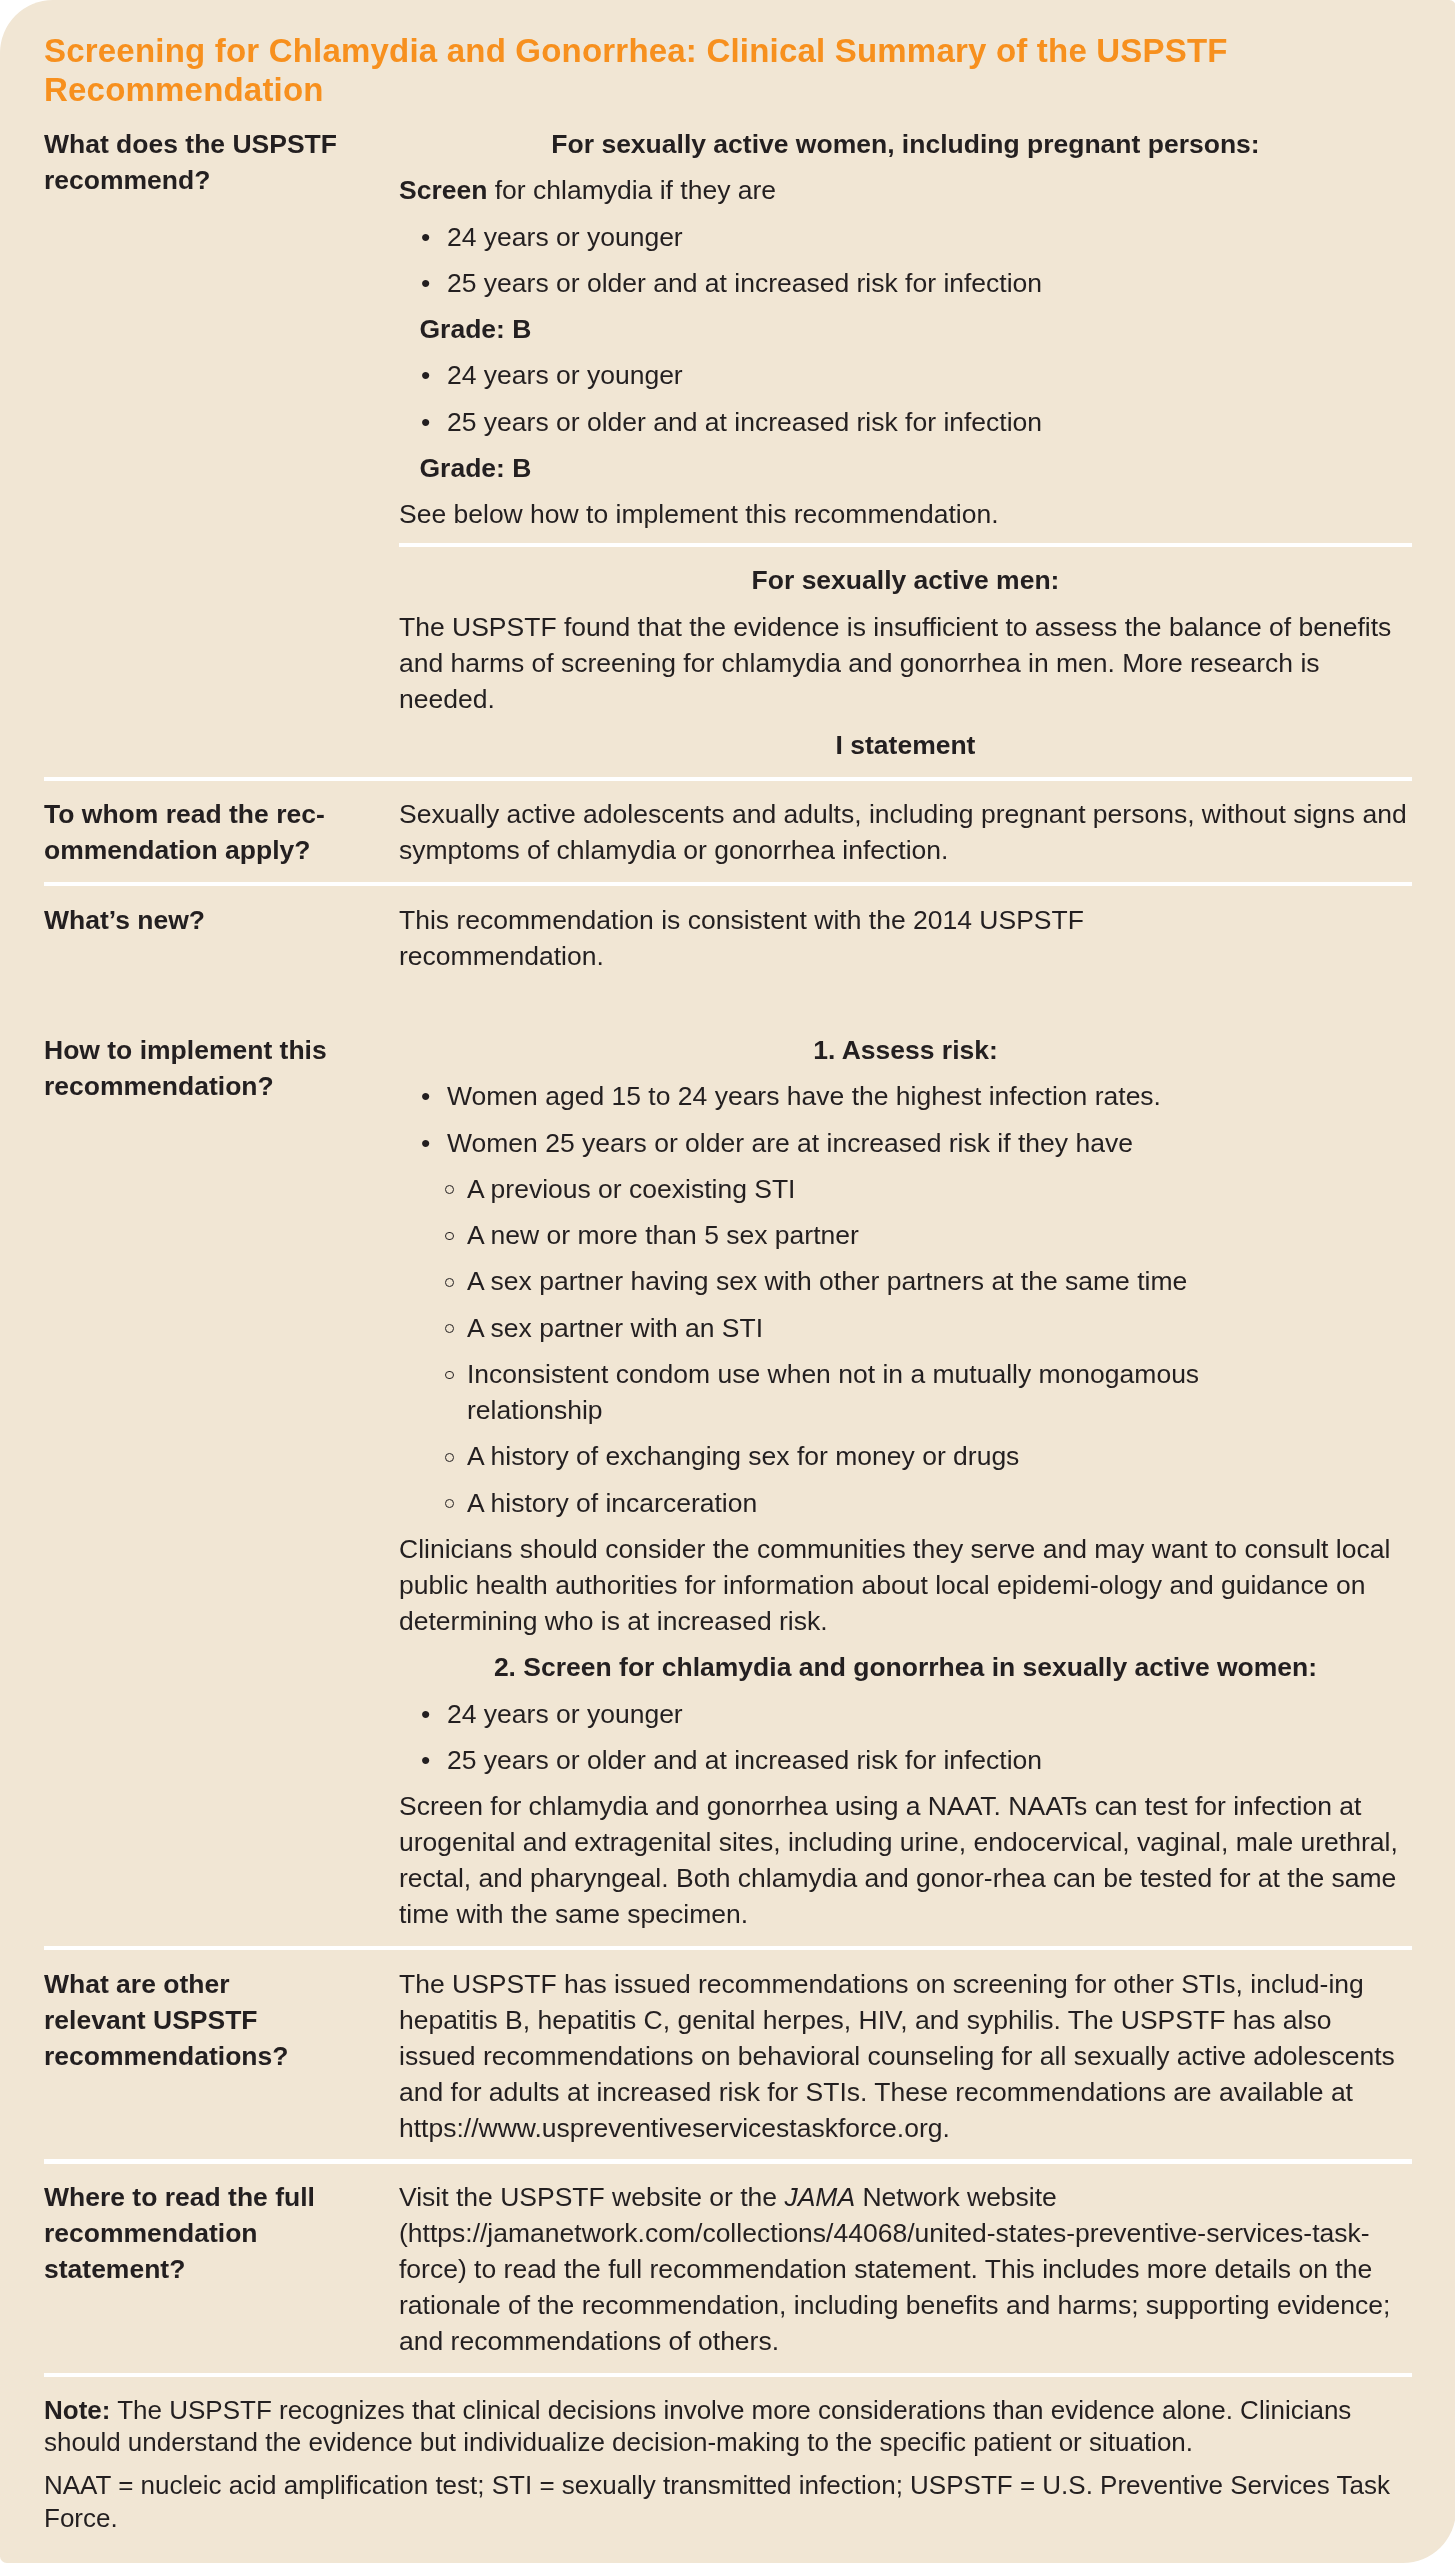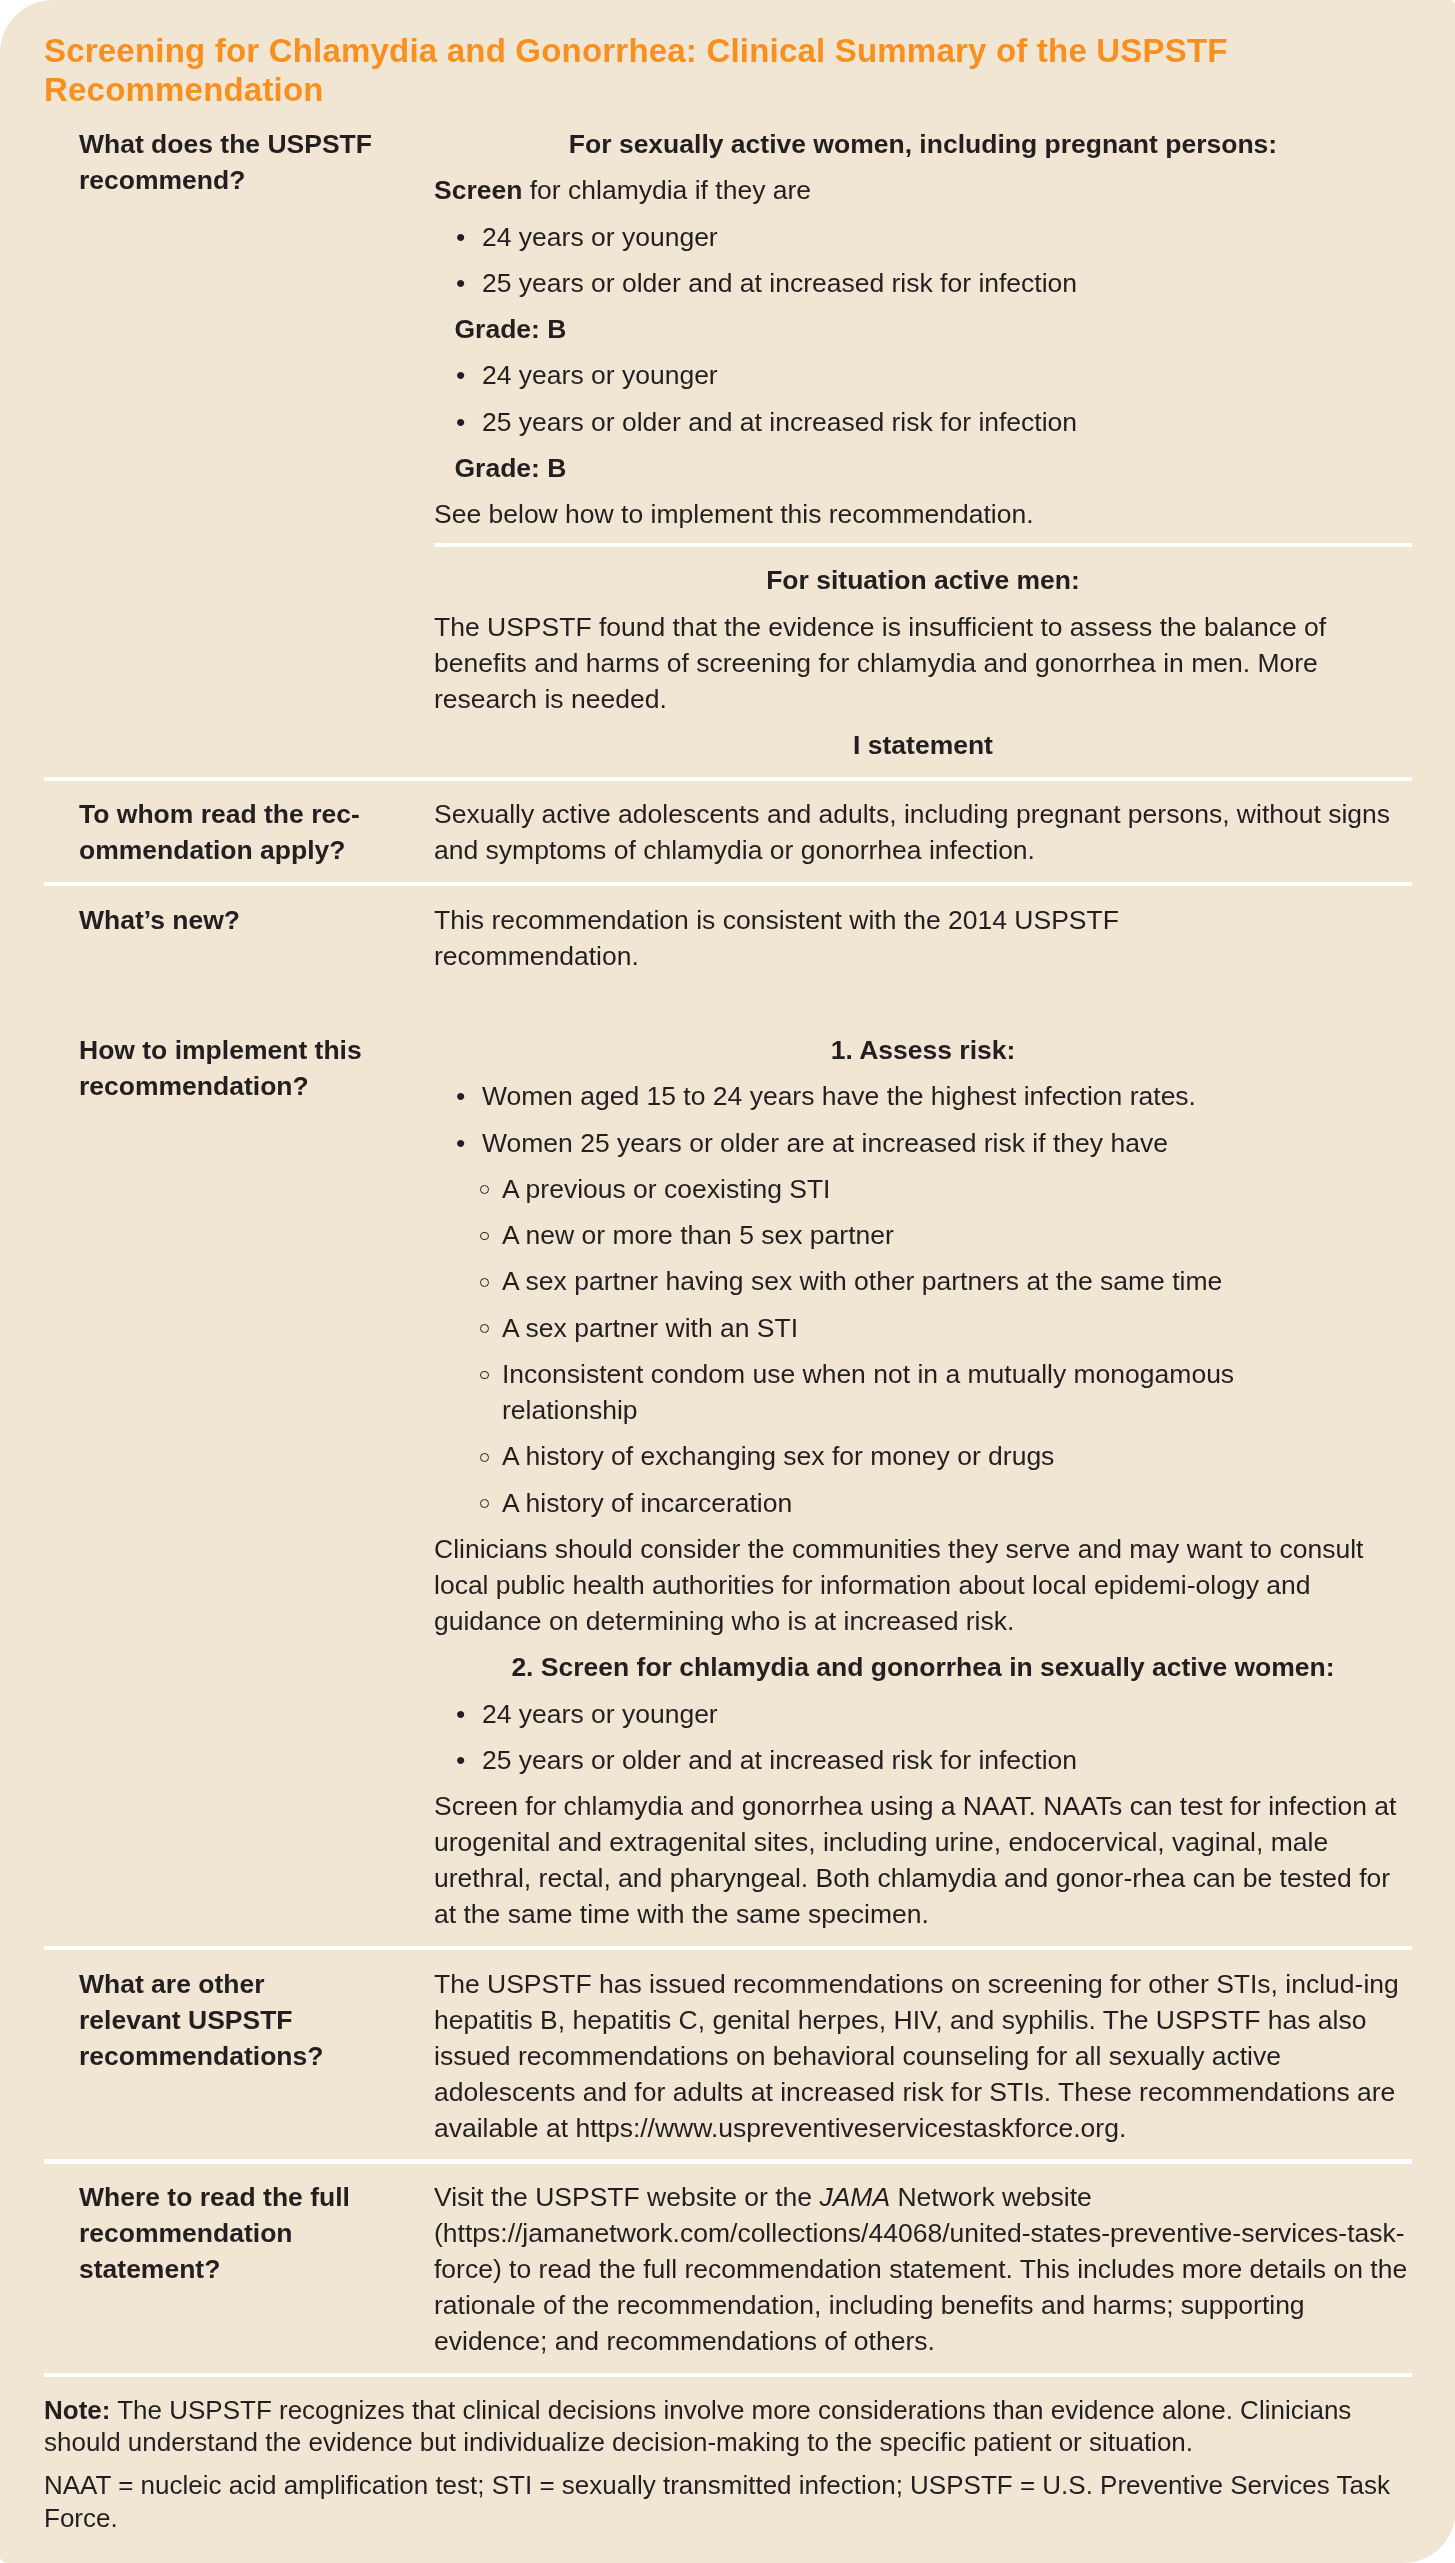--- a/index.html
+++ b/index.html
@@ -8,21 +8,21 @@
     position:absolute; left:0; top:0; width:1456px; height:2563px;
     background:#f1e6d4;
     border-radius:53px 6.8px 53px 6.8px;
     box-sizing:border-box;
     padding:31px 44px 8px 44px;
   }
   .title {
     color:#f7901e; font-weight:bold; font-size:33px; line-height:39px;
     margin:0 0 17px 0; letter-spacing:0.2px;
   }
-  .row { display:flex;margin-left:35px; }
+  .row { display:flex; }
   .row-label { width:355px; flex:none; font-weight:bold; font-size:26.5px; line-height:36px; }
   .row-body { flex:1; font-size:26.5px; line-height:36px; }
   .divider { height:4.3px; background:#ffffff; margin:0; }
   .p { margin:0 0 10.3px 0; }
   .b { font-weight:bold;text-align:center; }
   ul.l1 { margin:0 0 10.3px 0; padding:0 0 0 48px; list-style:none; }
   ul.l1 > li { position:relative; margin:0 0 10.3px 0; }
   ul.l1 > li::before { content:"\2022"; position:absolute; left:-26px; top:0; }
   ul.l2 { margin:0 0 10.3px 0; padding:0 0 0 68px; list-style:none; }
   ul.l2 > li { position:relative; margin:0 0 10.3px 0; }
@@ -46,21 +46,21 @@
         <li>25 years or older and at increased risk for infection</li>
       </ul>
       <div class="grade">Grade: B</div>
       <ul class="l1">
         <li>24 years or younger</li>
         <li>25 years or older and at increased risk for infection</li>
       </ul>
       <div class="grade">Grade: B</div>
       <div class="p">See below how to implement this recommendation.</div>
       <div class="divider" style="margin:3.4px 0 15.4px 0;"></div>
-      <div class="p b">For situation active men:</div>
+      <div class="p b">For sexually active men:</div>
       <div class="p">The USPSTF found that the evidence is insufficient to assess the balance of benefits and harms of screening for chlamydia and gonorrhea in men. More research is needed.</div>
       <div class="p b">I statement</div>
     </div>
   </div>
   <div class="divider" style="margin:3.4px 0 15.4px 0;"></div>
 
   <div class="row">
     <div class="row-label" style="hyphens:manual;">To whom read the rec-ommendation apply?</div>
     <div class="row-body">
       <div class="p">Sexually active adolescents and adults, including pregnant persons, without signs and symptoms of chlamydia or gonorrhea infection.</div>

